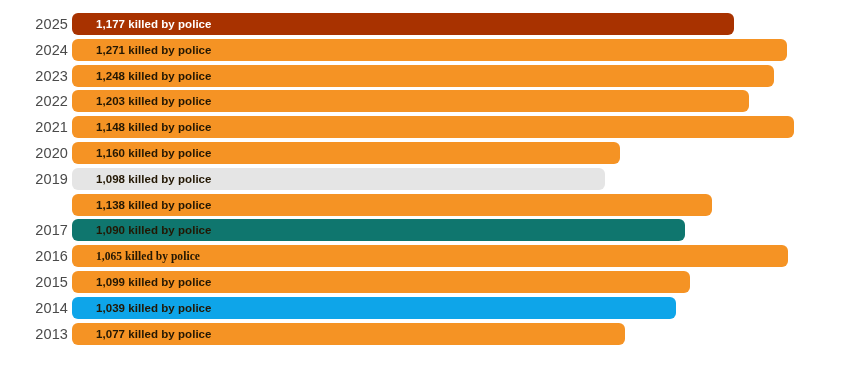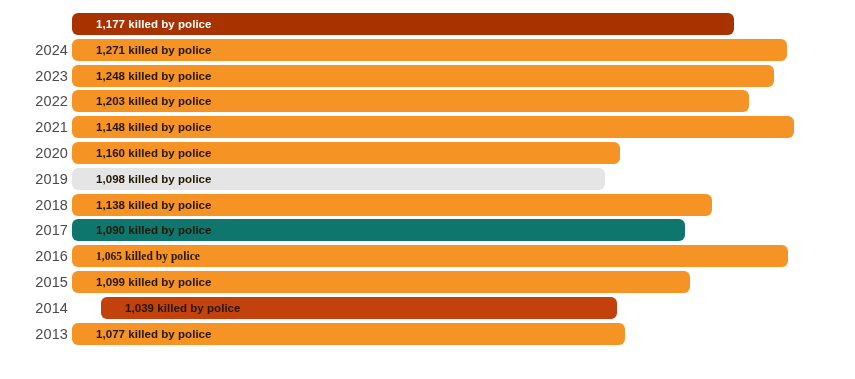--- a/index.html
+++ b/index.html
@@ -89,20 +89,21 @@
   .bar-row.highlight .bar-value {
     color: #ffffff;
   }
 </style>
 </head>
 <body>
 
 <div id="chart-root" style="background: rgb(255, 255, 255);">
   <div class="bars-area">
       <div class="bar-row highlight">
+        <div class="year-label">2025</div>
         <div class="bar-track">
           <div class="bar-fill" style="width: 662.12px; background: rgb(168, 50, 0);">
             <span class="bar-value" style="color: rgb(255, 255, 255);">1,177 killed by police</span>
           </div>
         </div>
       </div>
       <div class="bar-row">
         <div class="year-label">2024</div>
         <div class="bar-track">
           <div class="bar-fill" style="width: 715px; background: rgb(245, 147, 36);">
@@ -144,21 +145,20 @@
       </div>
       <div class="bar-row">
         <div class="year-label">2019</div>
         <div class="bar-track">
           <div class="bar-fill" style="width: 533px; background: #e5e5e5;">
             <span class="bar-value" style="color: rgb(35, 23, 3);">1,098 killed by police</span>
           </div>
         </div>
       </div>
       <div class="bar-row">
-        <div class="year-label">2018</div>
         <div class="bar-track">
           <div class="bar-fill" style="width: 640.181px; background: rgb(245, 147, 36);">
             <span class="bar-value" style="color: rgb(35, 23, 3);">1,138 killed by police</span>
           </div>
         </div>
       </div>
       <div class="bar-row">
         <div class="year-label">2017</div>
         <div class="bar-track">
           <div class="bar-fill" style="width: 613.179px; background: #0f766e;">
@@ -178,21 +178,21 @@
         <div class="year-label">2015</div>
         <div class="bar-track">
           <div class="bar-fill" style="width: 618.242px; background: rgb(245, 147, 36);">
             <span class="bar-value" style="color: rgb(35, 23, 3);">1,099 killed by police</span>
           </div>
         </div>
       </div>
       <div class="bar-row">
         <div class="year-label">2014</div>
         <div class="bar-track">
-          <div class="bar-fill" style="width: 516px; background: #c2410c; margin-left: 29px;">
+          <div class="bar-fill" style="width: 604px; background: #0ea5e9;">
             <span class="bar-value" style="color: rgb(35, 23, 3);">1,039 killed by police</span>
           </div>
         </div>
       </div>
       <div class="bar-row">
         <div class="year-label">2013</div>
         <div class="bar-track">
           <div class="bar-fill" style="width: 553px; background: rgb(245, 147, 36);">
             <span class="bar-value" style="color: rgb(35, 23, 3);">1,077 killed by police</span>
           </div>

